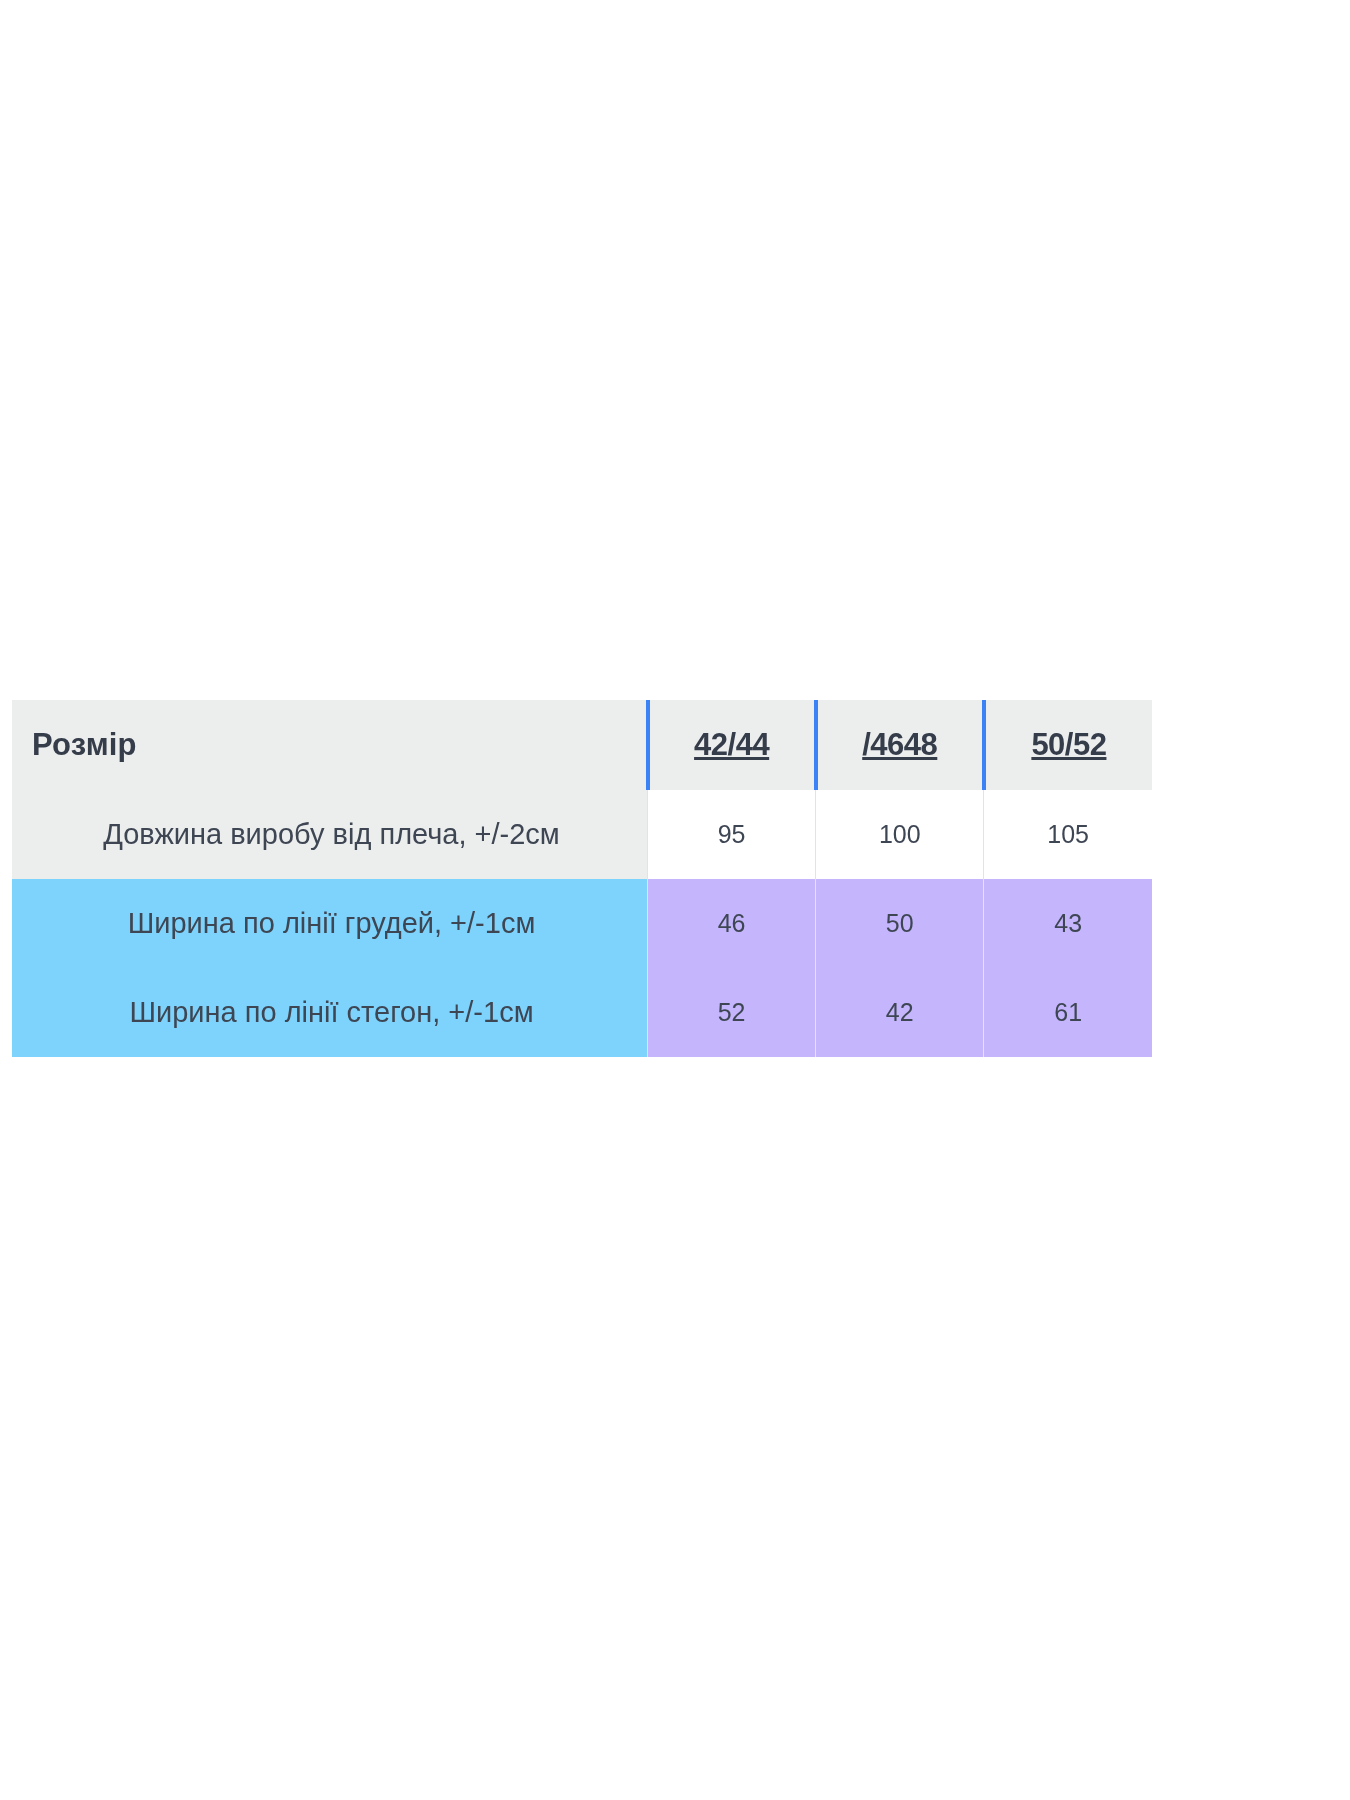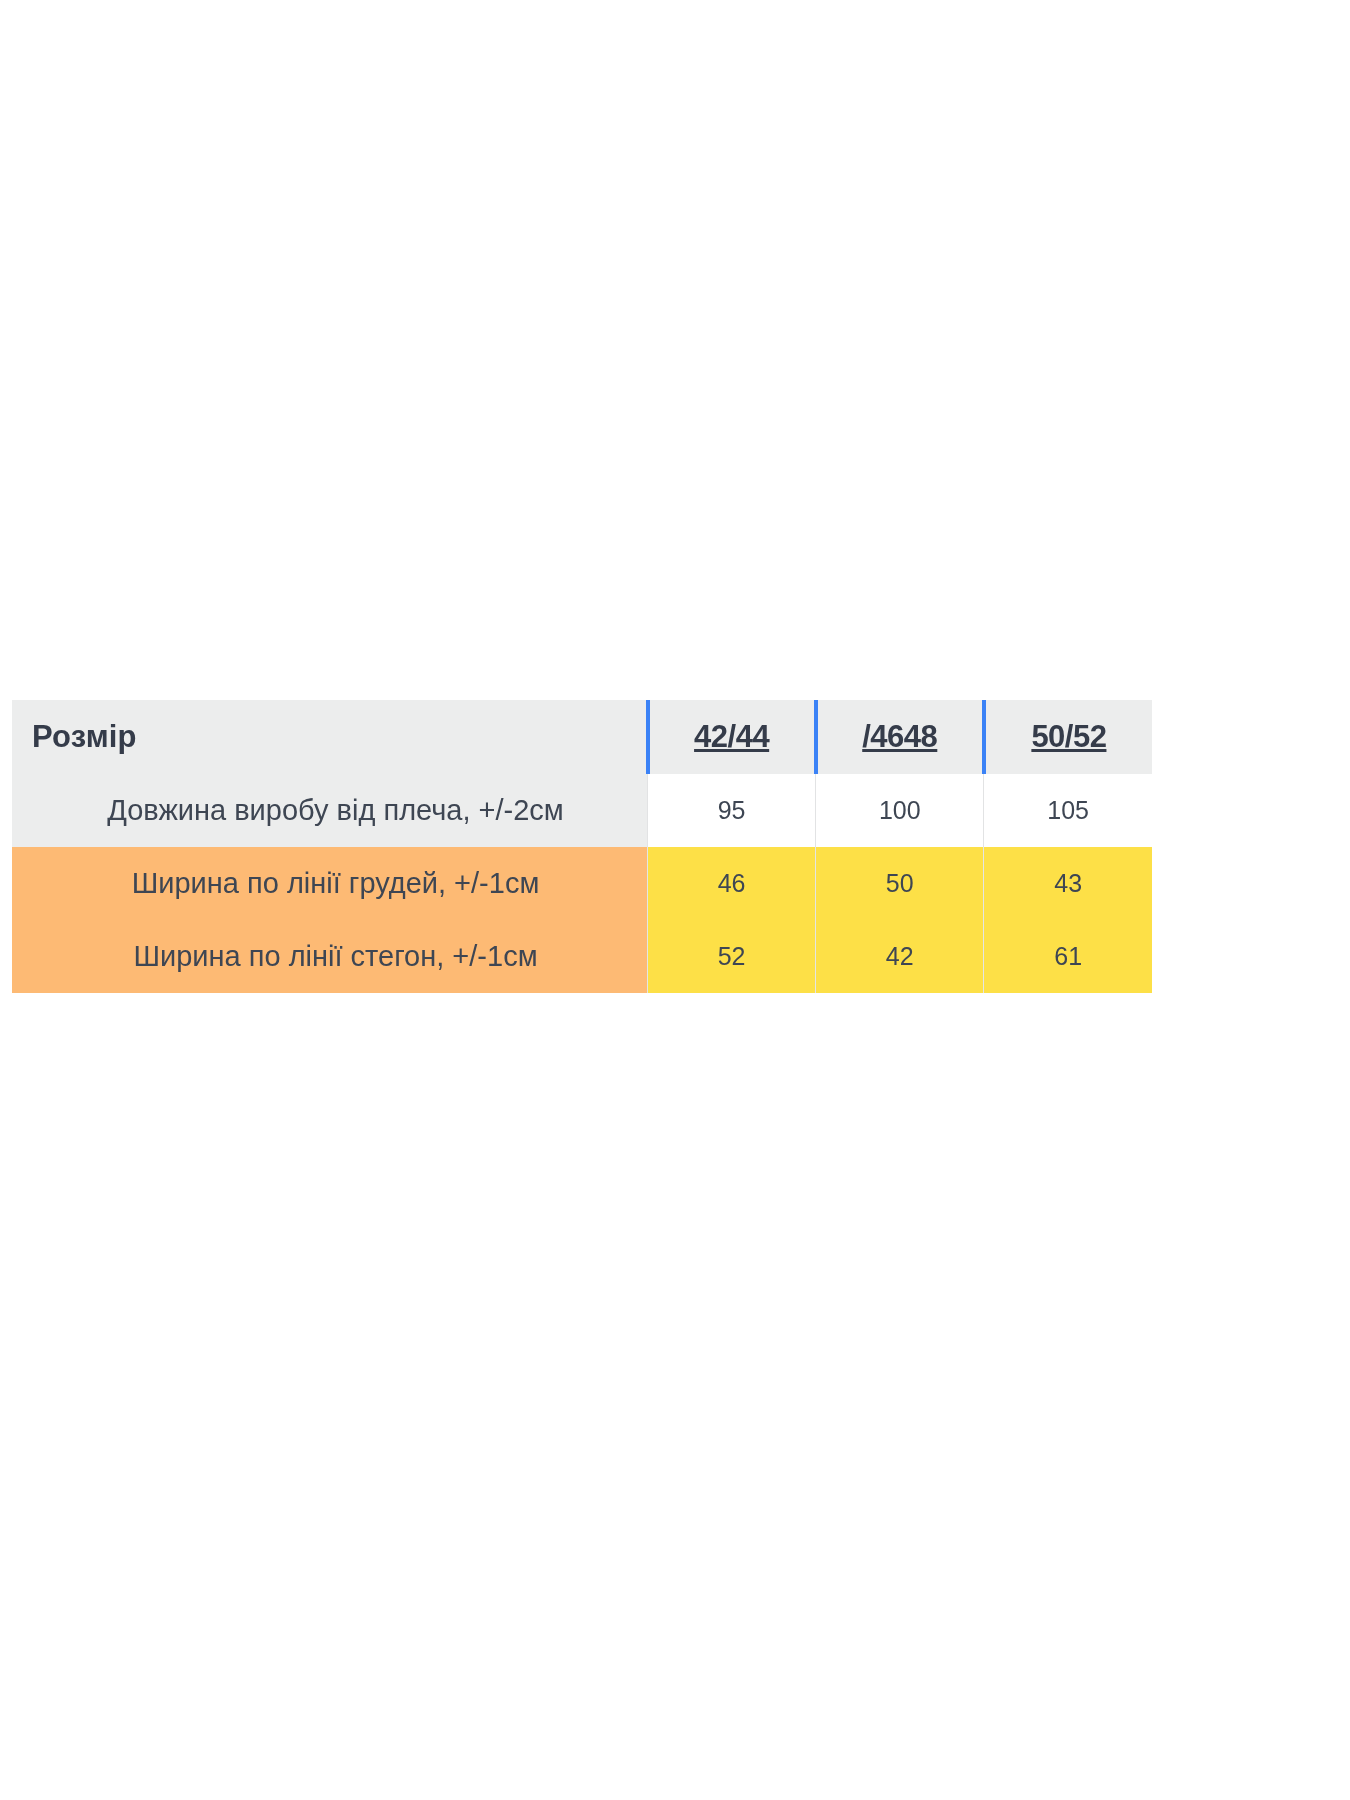--- a/index.html
+++ b/index.html
@@ -24,21 +24,21 @@
   }
 
   table.size-table {
     width: 100%;
     border-collapse: collapse;
     table-layout: fixed;
   }
 
   table.size-table td,
   table.size-table th {
-    padding: 8px;
+    padding: 16px;
     margin: 1px;
     vertical-align: middle;
   }
 
   
   col.c-label { width: 635px; }
   col.c-val   { width: 168px; }
 
   
   tr.head-row th {
@@ -71,22 +71,22 @@
     padding-left: 20px !important;
   }
   tr.body-row td.cell-val {
     text-align: center;
     font-size: 25px;
   }
 
   
   tr.row-odd td.cell-label { background: #eceded; }
   tr.row-odd td.cell-val   { background: #ffffff; }
-  tr.row-even td.cell-label { background: #fdba74; }
-  tr.row-even td.cell-val   { background: #fde047; }
+  tr.row-even td.cell-label { background: #7dd3fc; }
+  tr.row-even td.cell-val   { background: #c4b5fd; }
 
   
   tr.row-odd td.cell-val { border-left: 1px solid #e2e3e4; }
   tr.row-odd td.cell-val:last-child { border-right: 0; }
 
   tr.row-even td.cell-val { border-left: 1px solid #e4e5e5; }
 
   tr.head-row th.head-val { border-left: 4px solid #3b82f6; text-decoration: underline; }
 </style>
 </head>

